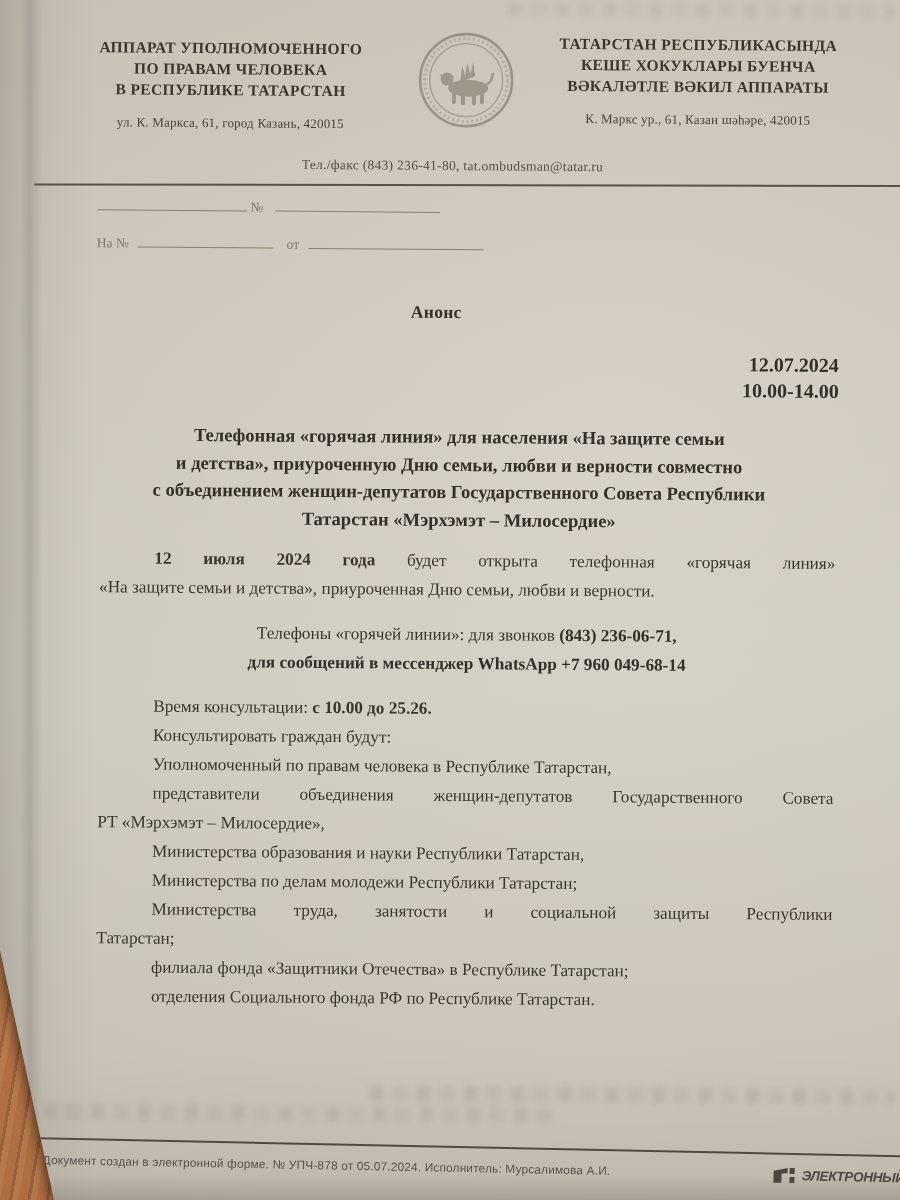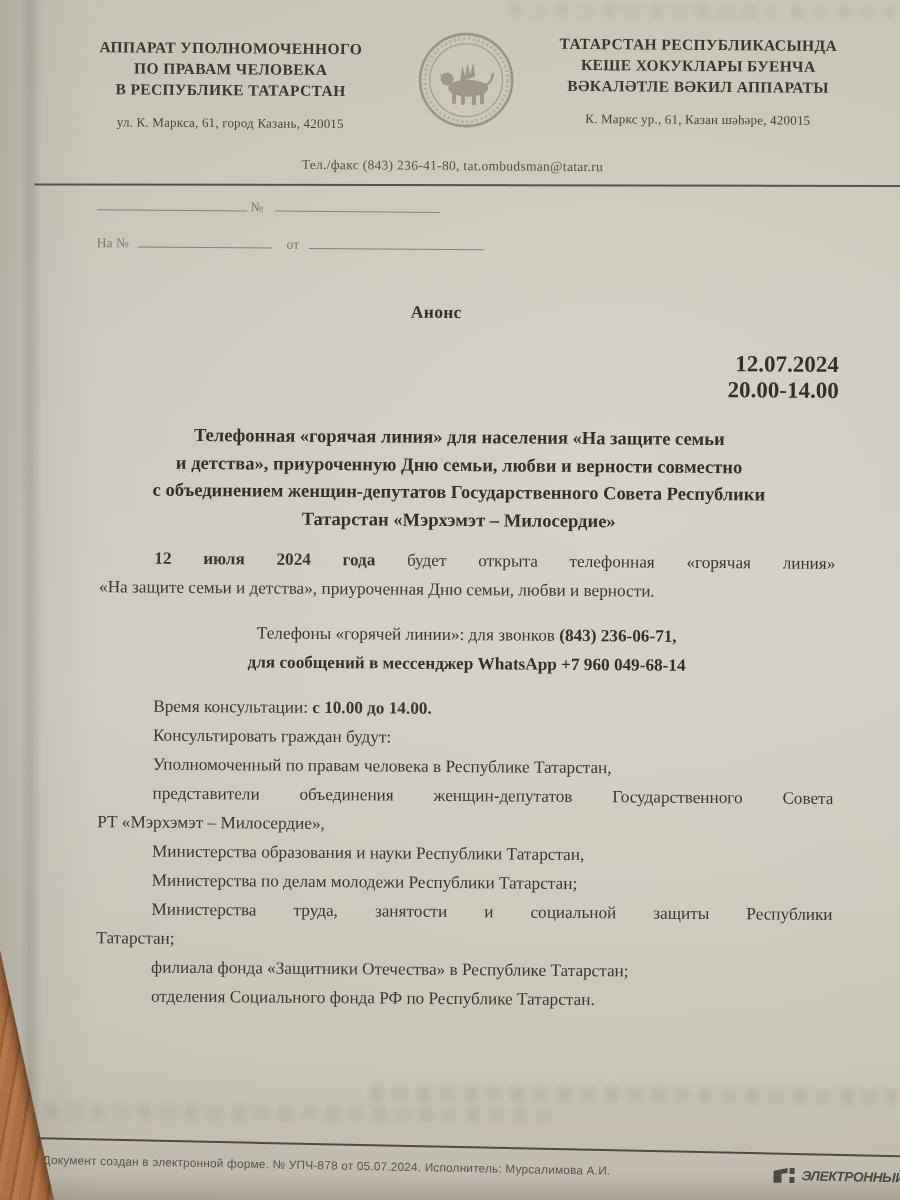--- a/index.html
+++ b/index.html
@@ -45,21 +45,21 @@
   .ref-1{top:198px;}
   .ref-2{top:235px;}
   .blank{display:inline-block;border-bottom:1px solid #87816f;height:14px;vertical-align:baseline;}
   .b150{width:150px;}.b165{width:165px;margin-left:8px;}
   .b135{width:135px;margin-left:6px;margin-right:10px;}.b175{width:175px;margin-left:6px;}
 
   
   .announce{position:absolute;top:302px;left:0;right:30px;text-align:center;
     font-weight:bold;font-size:17.5px;letter-spacing:.3px;color:#34302a;}
   .datetime{position:absolute;top:349px;right:62px;text-align:right;
-    font-weight:bold;font-size:23px;line-height:26px;color:#33302a;}
+    font-weight:bold;font-size:20px;line-height:26px;color:#33302a;}
   .subject{position:absolute;top:424px;left:70px;right:52px;text-align:center;
     font-weight:bold;font-size:18.5px;line-height:27.5px;color:#343029;}
   .subject div{white-space:nowrap;}
 
   .bodytext{position:absolute;top:546px;left:100px;right:64px;
     font-size:17.2px;line-height:29px;color:#3a362e;}
   .line-justify{text-align:justify;text-align-last:justify;padding-left:55px;}
   .line-plain{text-align:left;}
   .phones{margin-top:16px;text-align:center;line-height:29px;}
   .phones b{color:#322f28;}
@@ -148,21 +148,21 @@
       <div class="ref ref-2">
         <span>На №</span>
         <span class="blank b135"></span>
         <span>от</span>
         <span class="blank b175"></span>
       </div>
 
       <div class="announce">Анонс</div>
       <div class="datetime">
         <div>12.07.2024</div>
-        <div>20.00-14.00</div>
+        <div>10.00-14.00</div>
       </div>
 
       <div class="subject">
         <div>Телефонная «горячая линия» для населения «На защите семьи</div>
         <div>и детства», приуроченную Дню семьи, любви и верности совместно</div>
         <div>с объединением женщин-депутатов Государственного Совета Республики</div>
         <div>Татарстан «Мэрхэмэт – Милосердие»</div>
       </div>
 
       <div class="bodytext">
@@ -173,21 +173,21 @@
           </div>
           <div class="line-plain">«На защите семьи и детства», приуроченная Дню семьи, любви и верности.</div>
         </div>
 
         <div class="phones">
           <span>Телефоны «горячей линии»: для звонков </span><b>(843) 236-06-71,</b><br>
           <b>для сообщений в мессенджер WhatsApp +7 960 049-68-14</b>
         </div>
 
         <div class="sec indent">
-          <span>Время консультации: </span><b>с 10.00 до 14.00.</b>
+          <span>Время консультации: </span><b>с 10.00 до 25.26.</b>
         </div>
 
         <div class="indent">Консультировать граждан будут:</div>
 
         <div class="indent">Уполномоченный по правам человека в Республике Татарстан,</div>
 
         <div>
           <div class="line-justify">представители объединения женщин-депутатов Государственного Совета</div>
           <div class="line-plain">РТ «Мэрхэмэт – Милосердие»,</div>
         </div>

